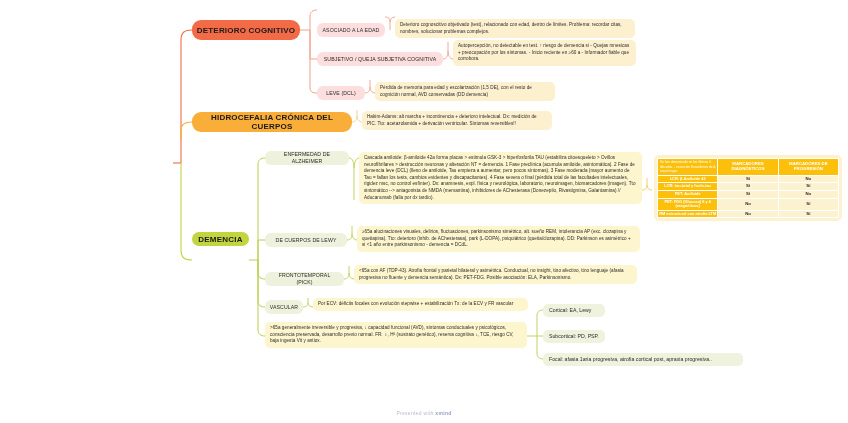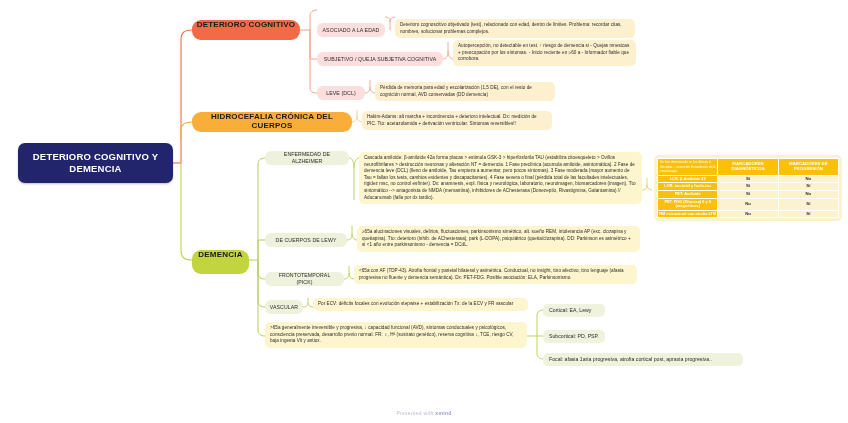--- a/index.html
+++ b/index.html
@@ -21,21 +21,21 @@
     display:flex;align-items:center;justify-content:center;
     text-align:center;
     font-size:9.5px;font-weight:bold;letter-spacing:.2px;
     line-height:12px;
     box-shadow:0 1px 2px rgba(0,0,0,.25);
   }
 
   
   .lvl1{
     border-radius:9px;
-    display:flex;align-items:flex-start;justify-content:center;
+    display:flex;align-items:center;justify-content:center;
     text-align:center;
     font-size:8px;font-weight:bold;color:#1a1a1a;
     letter-spacing:.2px;
     padding:0 0;
   }
   .lvl1.orange-red{background:#f26b46;}
   .lvl1.orange{background:#f9ae3a;}
   .lvl1.green{background:#c2d43e;}
 
   
@@ -145,23 +145,20 @@
     <path d="M303 307 C307 307 308 305 308 303 L308 298 M308 303 C308 305 310 307 313 307" stroke="#b9cf4e" stroke-width=".9" fill="none"></path>
 
     <path d="M527 336 L537 336" stroke="#b9cf4e" stroke-width=".9" fill="none"></path>
     <path d="M537 336 L537 315 C537 312 540 310 543 310" stroke="#b9cf4e" stroke-width=".9" fill="none"></path>
     <path d="M537 336 L537 336 C537 336 537 336 543 336" stroke="#b9cf4e" stroke-width=".9" fill="none"></path>
     <path d="M537 336 L537 354 C537 357 540 359 543 359" stroke="#b9cf4e" stroke-width=".9" fill="none"></path>
 
     <path d="M642 190 C646 190 647 188 647 185 L647 178 M647 185 C647 188 649 190 652 190" stroke="#f3c95c" stroke-width=".9" fill="none"></path>
   </svg>
 
-  <div class="node root">
-    <span>DETERIORO COGNITIVO Y DEMENCIA</span>
-  </div>
 
   <div class="node lvl1 orange-red" style="left:192px;top:20px;width:108px;height:20px;">
     <span>DETERIORO COGNITIVO</span>
   </div>
 
   <div class="node lvl2 pink" style="left:317px;top:23px;width:68px;height:14px;">
     <span>ASOCIADO A LA EDAD</span>
   </div>
   <div class="node detail cream" style="left:395px;top:19px;width:240px;">
     <span>Deterioro cognoscitivo objetivado (test), relacionado con edad, dentro de límites. Problema: recordar citas, nombres, solucionar problemas complejos.</span>
@@ -181,21 +178,21 @@
     <span>Pérdida de memoria para edad y escolarización (1,5 DE), con el resto de cognición normal, AVD conservadas (DD demencia)</span>
   </div>
 
   <div class="node lvl1 orange" style="left:192px;top:112px;width:160px;height:20px;">
     <span>HIDROCEFALIA CRÓNICA DEL CUERPOS</span>
   </div>
   <div class="node detail cream" style="left:362px;top:111px;width:190px;">
     <span>Hakim-Adams: alt marcha + incontinencia + deterioro intelectual. Dx: medición de PIC. Tto: acetazolamida + derivación ventricular. Síntomas reversibles!!</span>
   </div>
 
-  <div class="node lvl1 green" style="left:192px;top:250px;width:57px;height:24px;">
+  <div class="node lvl1 green" style="left:192px;top:232px;width:57px;height:14px;">
     <span>DEMENCIA</span>
   </div>
 
   <div class="node lvl2 greenish" style="left:265px;top:151px;width:84px;height:14px;">
     <span>ENFERMEDAD DE ALZHEIMER</span>
   </div>
   <div class="node detail lemon" style="left:359px;top:152px;width:283px;">
     <span>Cascada amiloide: β-amiloide 42a forma placas &gt; estimula GSK-3 &gt; hiperfosforila TAU (estabiliza citoesqueleto &gt; Ovillos neurofibrilares &gt; destrucción neuronas y alteración NT = demencia. 1 Fase preclínica (acumula amiloide, asintomática). 2 Fase de demencia leve (DCL) (lleno de amiloide, Tau empieza a aumentar, pero pocos síntomas). 3 Fase moderada (mayor aumento de Tau = fallan los tests, cambios evidentes y discapacitantes). 4 Fase severa o final (pérdida total de las facultades intelectuales, rigidez msc, no control esfínter). Dx: anamnesis, expl. física y neurológica, laboratorio, neuroimagen, biomarcadores (imagen). Tto sintomático --&gt; antagonista de NMDA (memantina), inhibidores de AChesterasa (Donezepilo, Rivastigmina, Galantamina) // Aducanumab (falla por dx tardío).</span>
   </div>
 

